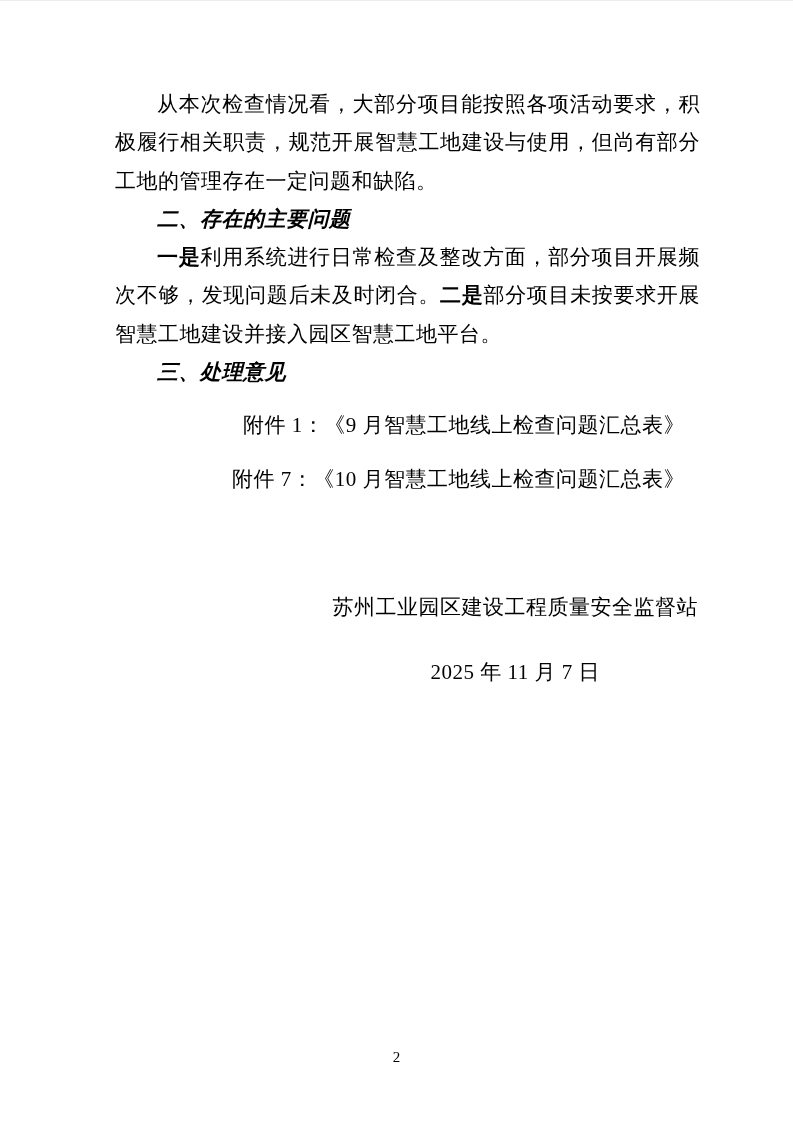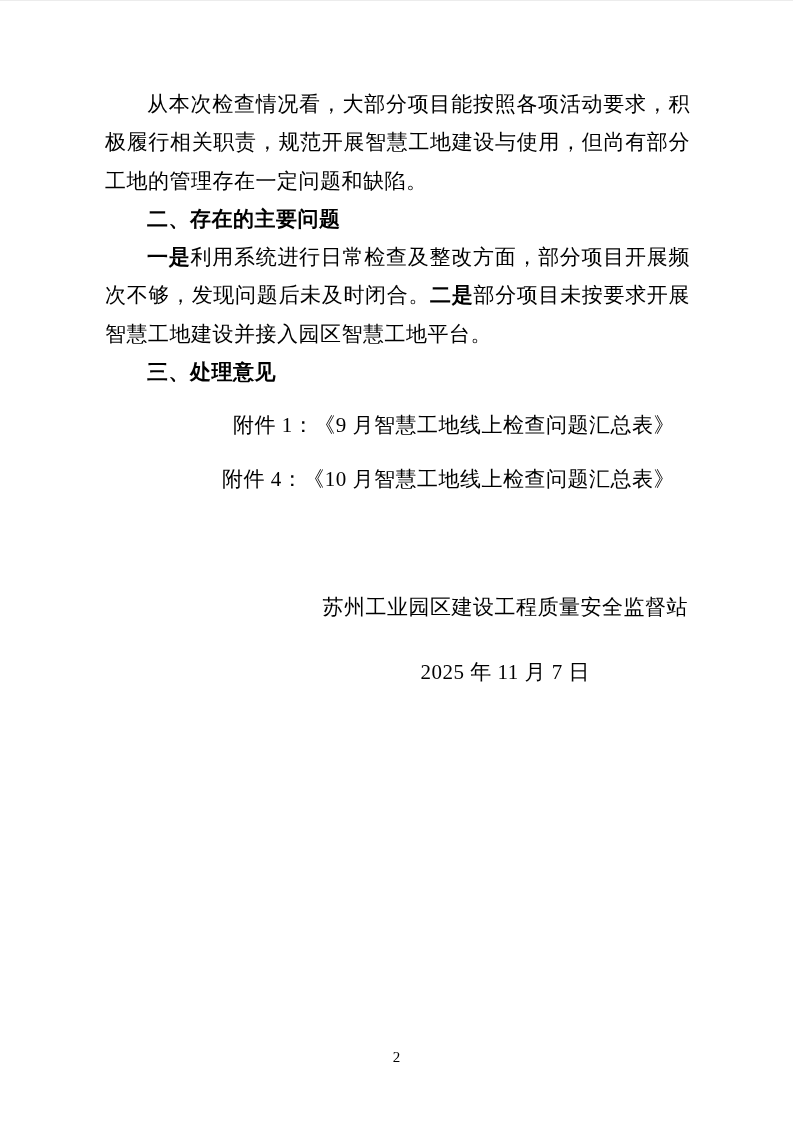--- a/index.html
+++ b/index.html
@@ -13,41 +13,42 @@
     height: 1122px;
     background: #ffffff;
     color: #000000;
     font-family: "Liberation Serif", "DejaVu Serif", serif;
     overflow: hidden;
     box-sizing: border-box;
     border-top: 1px solid #ececec;
   }
   .content {
     position: absolute;
-    left: 105px;
+    left: 115px;
     top: 84px;
     width: 585px;
     font-size: 21px;
     line-height: 38.3px;
     letter-spacing: 0.5px;
   }
   .para {
     margin: 0;
     text-indent: 2em;
     text-align: justify;
     text-justify: inter-ideograph;
   }
   .heading {
     margin: 0;
     font-size: 21px;
     line-height: 38.3px;
     text-indent: 2em;
     font-family: "Liberation Sans", "DejaVu Sans", sans-serif;
     font-weight: bold;
     letter-spacing: 0.5px;
+    font-style: italic;
   }
   .run-bold {
     font-weight: bold;
   }
   .attachment {
     margin: 15px;
     text-indent: 2em;
     text-align: right;
   }
   .signature {
@@ -93,21 +94,21 @@
 
     <h2 class="heading">二、存在的主要问题</h2>
 
     <p class="para"><span class="run-bold">一是</span><span>利用系统进行日常检查及整改方面，部分项目开展频次不够，发现问题后未及时闭合。</span><span class="run-bold">二是</span><span>部分项目未按要求开展智慧工地建设并接入园区智慧工地平台。</span></p>
 
     <h2 class="heading">三、处理意见</h2>
 
 
     <p class="attachment">附件 1：《9 月智慧工地线上检查问题汇总表》</p>
 
-    <p class="attachment">附件 4：《10 月智慧工地线上检查问题汇总表》</p>
+    <p class="attachment">附件 7：《10 月智慧工地线上检查问题汇总表》</p>
 
     <div class="signature">
       <div class="signature-inner">
         <p class="signature-org">苏州工业园区建设工程质量安全监督站</p>
         <p class="signature-date">2025 年 11 月 7 日</p>
       </div>
     </div>
 
   </div>
 

